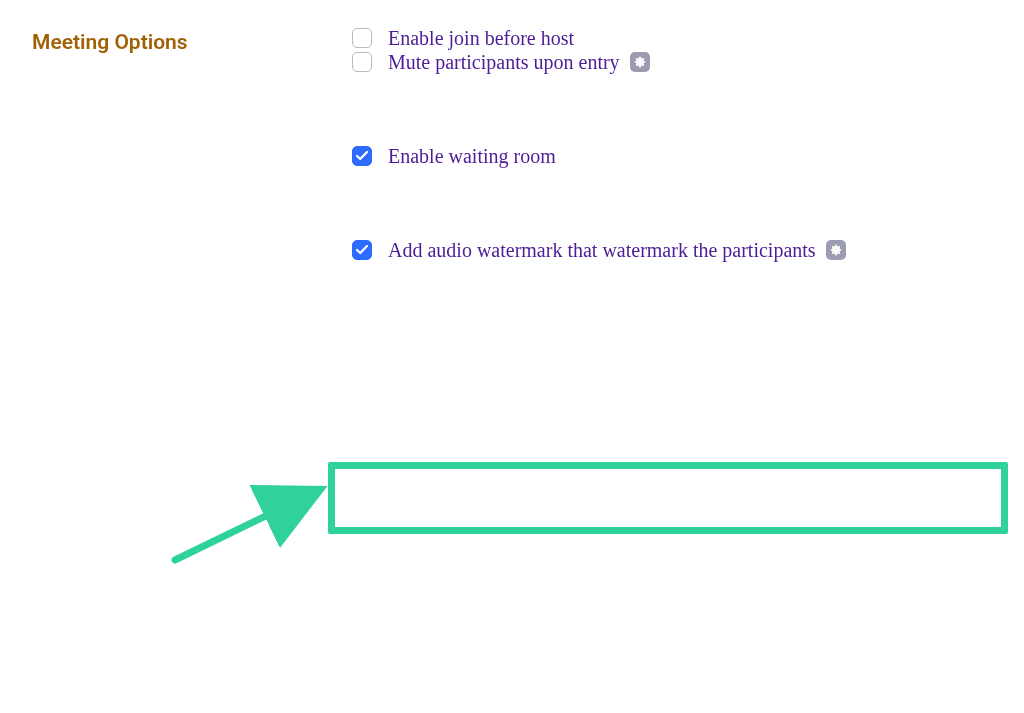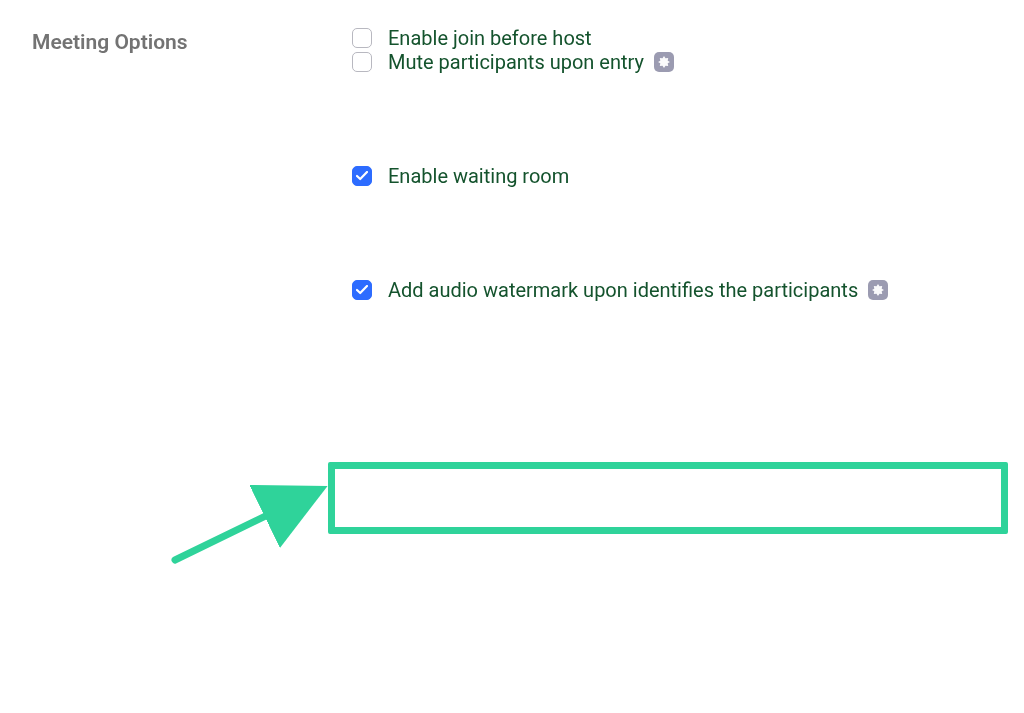--- a/index.html
+++ b/index.html
@@ -15,38 +15,39 @@
     position: relative;
   }
   .container {
     display: flex;
     padding: 26px 32px;
   }
   .section-label {
     width: 320px;
     font-size: 21px;
     font-weight: 600;
-    color: #737373;
+    color: #a16207;
     padding-top: 4px;
   }
   .options {
     flex: 1;
     display: flex;
     flex-direction: column;
   }
   .option-row {
     display: flex;
     align-items: center;
     font-size: 20px;
-    color: #14532d;
+    color: #4c1d95;
     position: relative;
+    font-family: Liberation Serif, serif;
   }
   
   .gap-lg { }
-  .gap-md { margin-top: 90px; }
+  .gap-md { margin-top: 70px; }
 
   .checkbox {
     width: 20px;
     height: 20px;
     border-radius: 5px;
     flex-shrink: 0;
     margin-right: 16px;
     display: flex;
     align-items: center;
     justify-content: center;
@@ -132,21 +133,21 @@
     </div>
 
 
 
     <div class="option-row gap-md">
       <span class="checkbox checkbox-checked">
         <svg width="12" height="10" viewBox="0 0 12 10">
             <path d="M1 5 L4.2 8 L11 1" stroke="#fff" stroke-width="2.2" fill="none" stroke-linecap="round" stroke-linejoin="round"></path>
           </svg>
       </span>
-      <span class="label-text">Add audio watermark upon identifies the participants</span>
+      <span class="label-text">Add audio watermark that watermark the participants</span>
       <span class="badge">
         <svg width="12" height="12" viewBox="0 0 12 12">
             <path d="M6 0L7.5 2.3 10.2 2 9.7 4.7 12 6 9.7 7.3 10.2 10 7.5 9.7 6 12 4.5 9.7 1.8 10 2.3 7.3 0 6 2.3 4.7 1.8 2 4.5 2.3Z" fill="#fff" opacity="0.95"></path>
           </svg>
       </span>
     </div>
 
 
   </div>
 </div>

